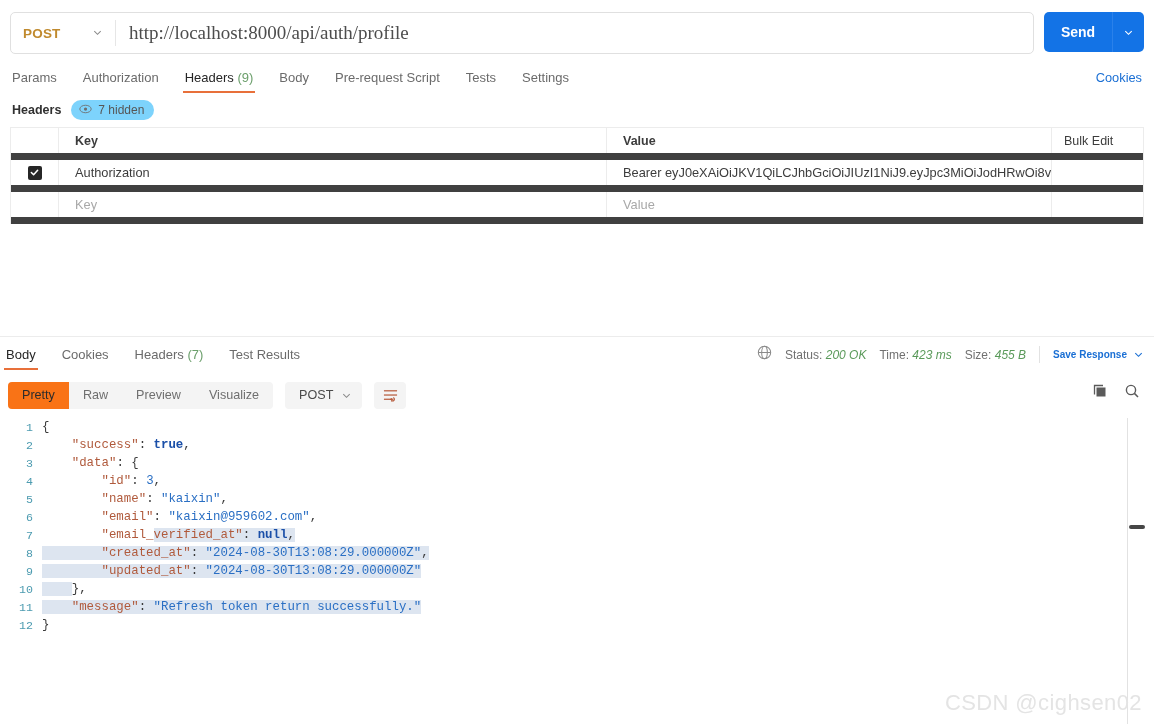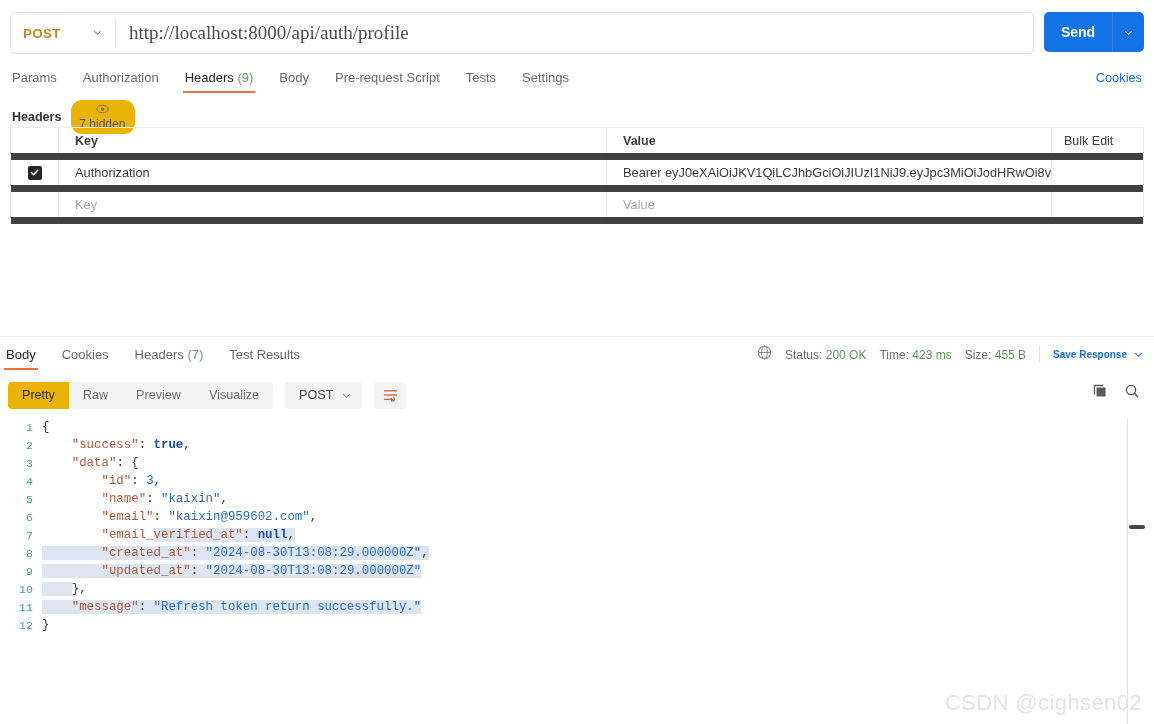--- a/index.html
+++ b/index.html
@@ -32,21 +32,21 @@
   .tab { font-size: 13px; color: #6b6b6b; padding: 0 0 8px 0; margin-right: 26px; cursor: pointer; position: relative; white-space: nowrap; }
   .tab:first-child { margin-left: 12px; }
   .tab.active { color: #262626; margin-top: 28px; }
   .tab.active::after { content: ""; position: absolute; left: -2px; right: -2px; bottom: 0; height: 2px; background: #e8703a; }
   .tab .cnt { color: #6b9f6b; }
   .cookies-link { position: absolute; right: 12px; bottom: 8px; font-size: 12.8px; color: #1a6fd4; cursor: pointer; }
 
   
   .hdr-sub { position: absolute; left: 12px; top: 100px; display: flex; align-items: center; gap: 10px; }
   .hdr-sub-title { font-size: 12.5px; font-weight: 700; color: #313131; }
-  .hidden-pill { display: flex; align-items: center; background: #eab308; border-radius: 11px; padding: 3px 10px 3px 8px; cursor: pointer; flex-direction: column; }
+  .hidden-pill { display: flex; align-items: center; gap: 6px; background: #7dd3fc; border-radius: 11px; padding: 3px 10px 3px 8px; cursor: pointer; }
   .hidden-pill span { font-size: 12px; color: #565656; }
 
   
   .tbl { position: absolute; left: 10px; top: 127px; width: 1134px; border: 1px solid #ececec; border-bottom: none; }
   .trow { display: flex; height: 32px; border-bottom: 7px solid #404040; align-items: center; }
   .trow.head { height: 32px; }
   .c-check { width: 48px; height: 100%; border-right: 1px solid #ececec; display: flex; align-items: center; justify-content: center; }
   .c-key { width: 548px; height: 100%; border-right: 1px solid #ececec; display: flex; align-items: center; padding-left: 16px; }
   .c-val { flex: 1; height: 100%; display: flex; align-items: center; padding-left: 16px; border-right: 1px solid #ececec; overflow: hidden; }
   .c-bulk { width: 91px; height: 100%; display: flex; align-items: center; padding-left: 12px; }
@@ -57,29 +57,29 @@
   .cb { width: 14px; height: 14px; border-radius: 2px; background: #262626; display: flex; align-items: center; justify-content: center; cursor: pointer; }
 
   
   .hsplit { position: absolute; left: 0; top: 336px; width: 1154px; height: 1px; background: #ececec; }
 
   
   .resp-tabs { position: absolute; left: 0; top: 340px; width: 1154px; height: 30px; display: flex; align-items: flex-end; }
   .resp-tabs .tab:first-child { margin-left: 6px; }
   .resp-meta { position: absolute; right: 10px; bottom: 6px; display: flex; align-items: center; gap: 13px; }
   .meta-txt { font-size: 12px; color: #707070; white-space: nowrap; }
-  .meta-txt b { font-weight: 400; color: #5a9a5a; }
+  .meta-txt b { font-weight: 400; color: #5a9a5a; font-style: italic; }
   .meta-sep { width: 1px; height: 17px; background: #e2e2e2; }
   .save-resp { font-size: 10px; font-weight: 700; color: #1a6fd4; cursor: pointer; display: flex; align-items: center; gap: 6px; }
 
   
   .viewbar { position: absolute; left: 0; top: 379px; width: 1154px; height: 32px; display: flex; align-items: center; }
   .seg { display: flex; align-items: center; height: 27px; background: #f4f4f4; border-radius: 4px; margin-left: 8px; overflow: hidden; }
   .seg .sgi { font-size: 12.6px; color: #6f6f6f; padding: 0 14px; height: 27px; display: flex; align-items: center; cursor: pointer; }
-  .seg .sgi.on { background: #eab308; color: #2c2c2c; }
+  .seg .sgi.on { background: #f97316; color: #2c2c2c; }
   .fmt { display: flex; align-items: center; gap: 8px; height: 27px; background: #f4f4f4; border-radius: 4px; margin-left: 12px; padding: 0 10px 0 14px; cursor: pointer; }
   .fmt span { font-size: 12.6px; color: #4a4a4a; }
   .wrapbtn { width: 32px; height: 27px; background: #f4f4f4; border-radius: 4px; margin-left: 12px; display: flex; align-items: center; justify-content: center; cursor: pointer; }
   .rtools { position: absolute; right: 14px; top: 383px; display: flex; align-items: center; gap: 16px; }
 
   
   .code { position: absolute; left: 0; top: 418px; width: 1154px; height: 306px; overflow: hidden; }
   .codeline { display: flex; height: 18px; align-items: center; font-family: "Liberation Mono", "DejaVu Sans Mono", monospace; font-size: 12.4px; }
   .lnum { width: 42px; text-align: right; padding-right: 9px; color: #4c9bb0; font-family: "Liberation Mono", monospace; font-size: 11.6px; flex: 0 0 42px; }
   .lcode { white-space: pre; color: #2f2f2f; }

